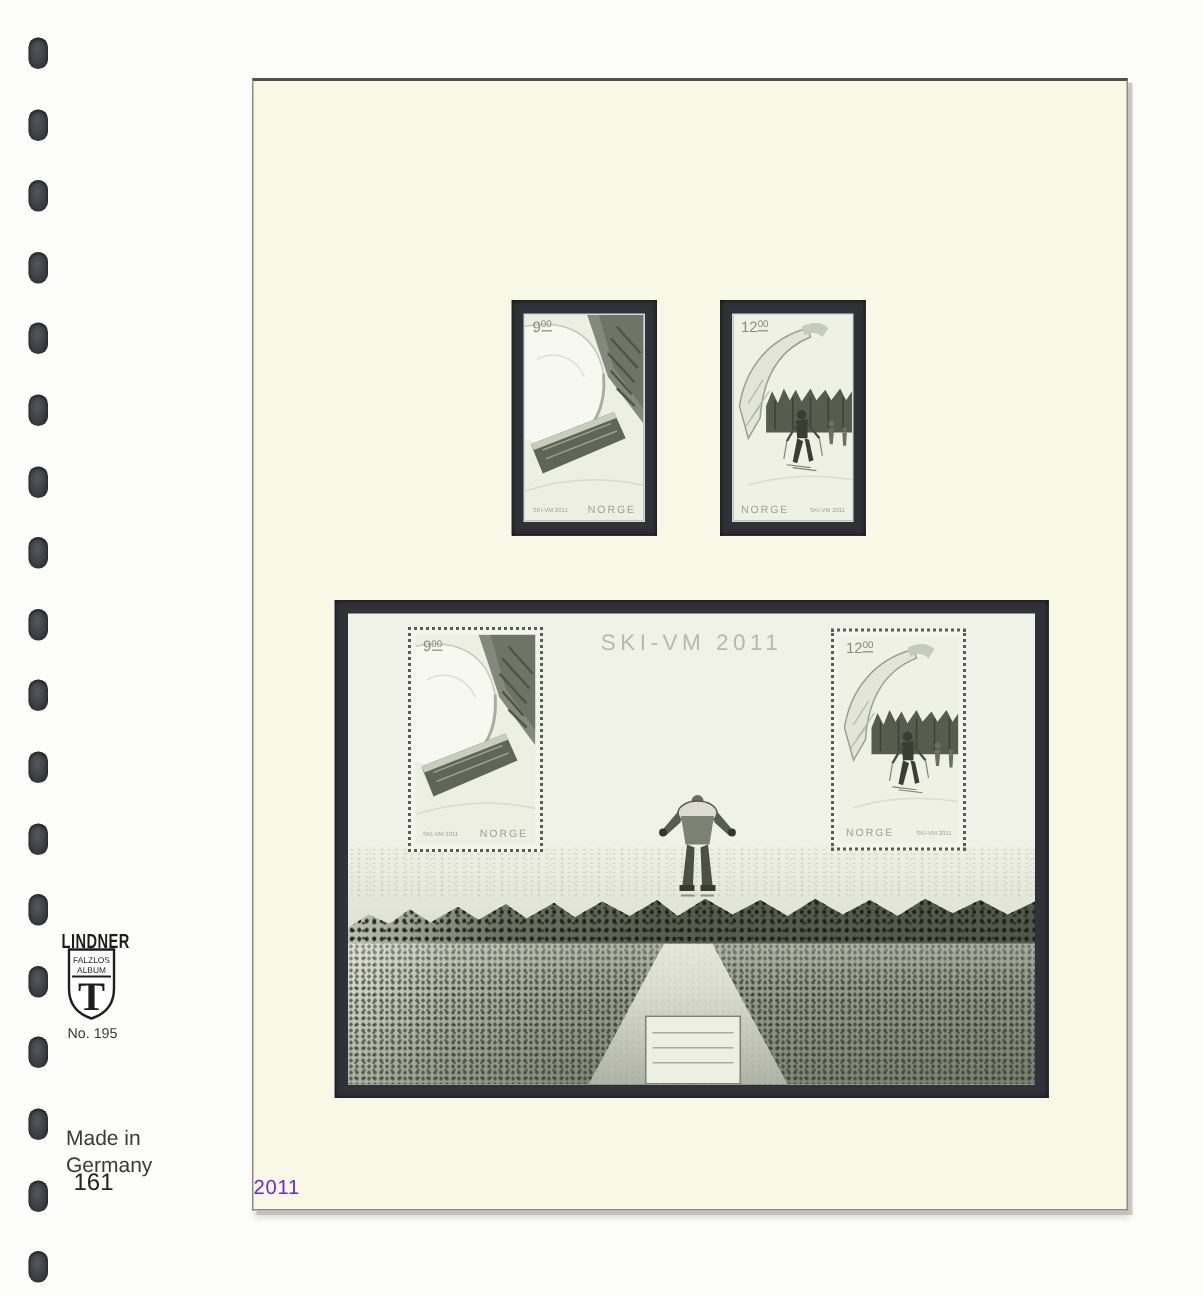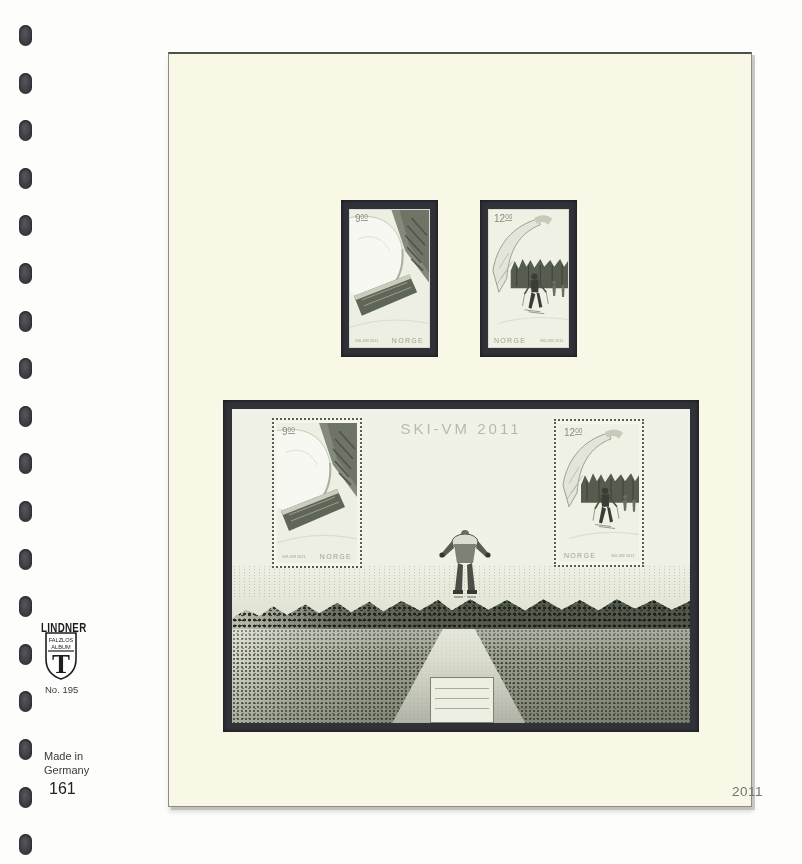--- a/index.html
+++ b/index.html
@@ -9,29 +9,29 @@
   
   .hole{position:absolute;left:19px;width:13px;height:21px;border-radius:7px;
         background:radial-gradient(ellipse at 45% 40%, #55575c 0%, #3c3e43 55%, #27282b 100%);
         box-shadow:inset 0 1px 2px rgba(0,0,0,.55);}
 
   
   .brand{position:absolute;left:41px;top:620px;font-weight:bold;font-size:12.5px;color:#1c1c1c;
          letter-spacing:.4px;transform:scale(.78,1.08);transform-origin:left top;white-space:nowrap;}
   .shield{position:absolute;left:44px;top:632px;}
   .refno{position:absolute;left:45px;top:684px;font-size:9.5px;color:#3a3a3a;}
-  .madein{position:absolute;left:44px;top:750px;font-size:11px;color:#3a3a3a;line-height:1.25;}
+  .madein{position:absolute;left:44px;top:750px;font-size:14px;color:#3a3a3a;line-height:1.25;}
   .pageno{position:absolute;left:49px;top:780px;font-size:16px;color:#222;}
 
   
   .album-page{position:absolute;left:168px;top:52px;width:582px;height:752px;
       background:#f9f7e6;border:1px solid #8d8d83;border-top:2px solid #50504a;
       box-shadow:3px 3px 0 rgba(170,170,162,.55),1px 5px 4px rgba(160,160,152,.35);}
-  .year{position:absolute;left:12px;top:730px;width:100%;text-align:right;
-        font-size:13.5px;color:#737373;letter-spacing:.5px;}
+  .year{position:absolute;left:0;top:730px;width:100%;text-align:left;
+        font-size:13.5px;color:#6d28d9;letter-spacing:.5px;}
 
   
   .mount{position:absolute;background:#303238;
          box-shadow:inset 0 0 4px #15161a, inset 0 0 1px #000;}
   .mount-single{width:97px;height:157px;padding:0;}
   .mount-single .stamp{position:absolute;left:9px;top:10px;width:79px;height:137px;}
   .mount-sheet{left:54px;top:346px;width:476px;height:332px;}
   .sheet{position:absolute;left:9px;top:9px;width:458px;height:314px;
          background:#f1f2e7;overflow:hidden;}
   .stamp{position:relative;background:#edefe3;outline:1px solid rgba(248,248,240,.85);overflow:hidden;}

